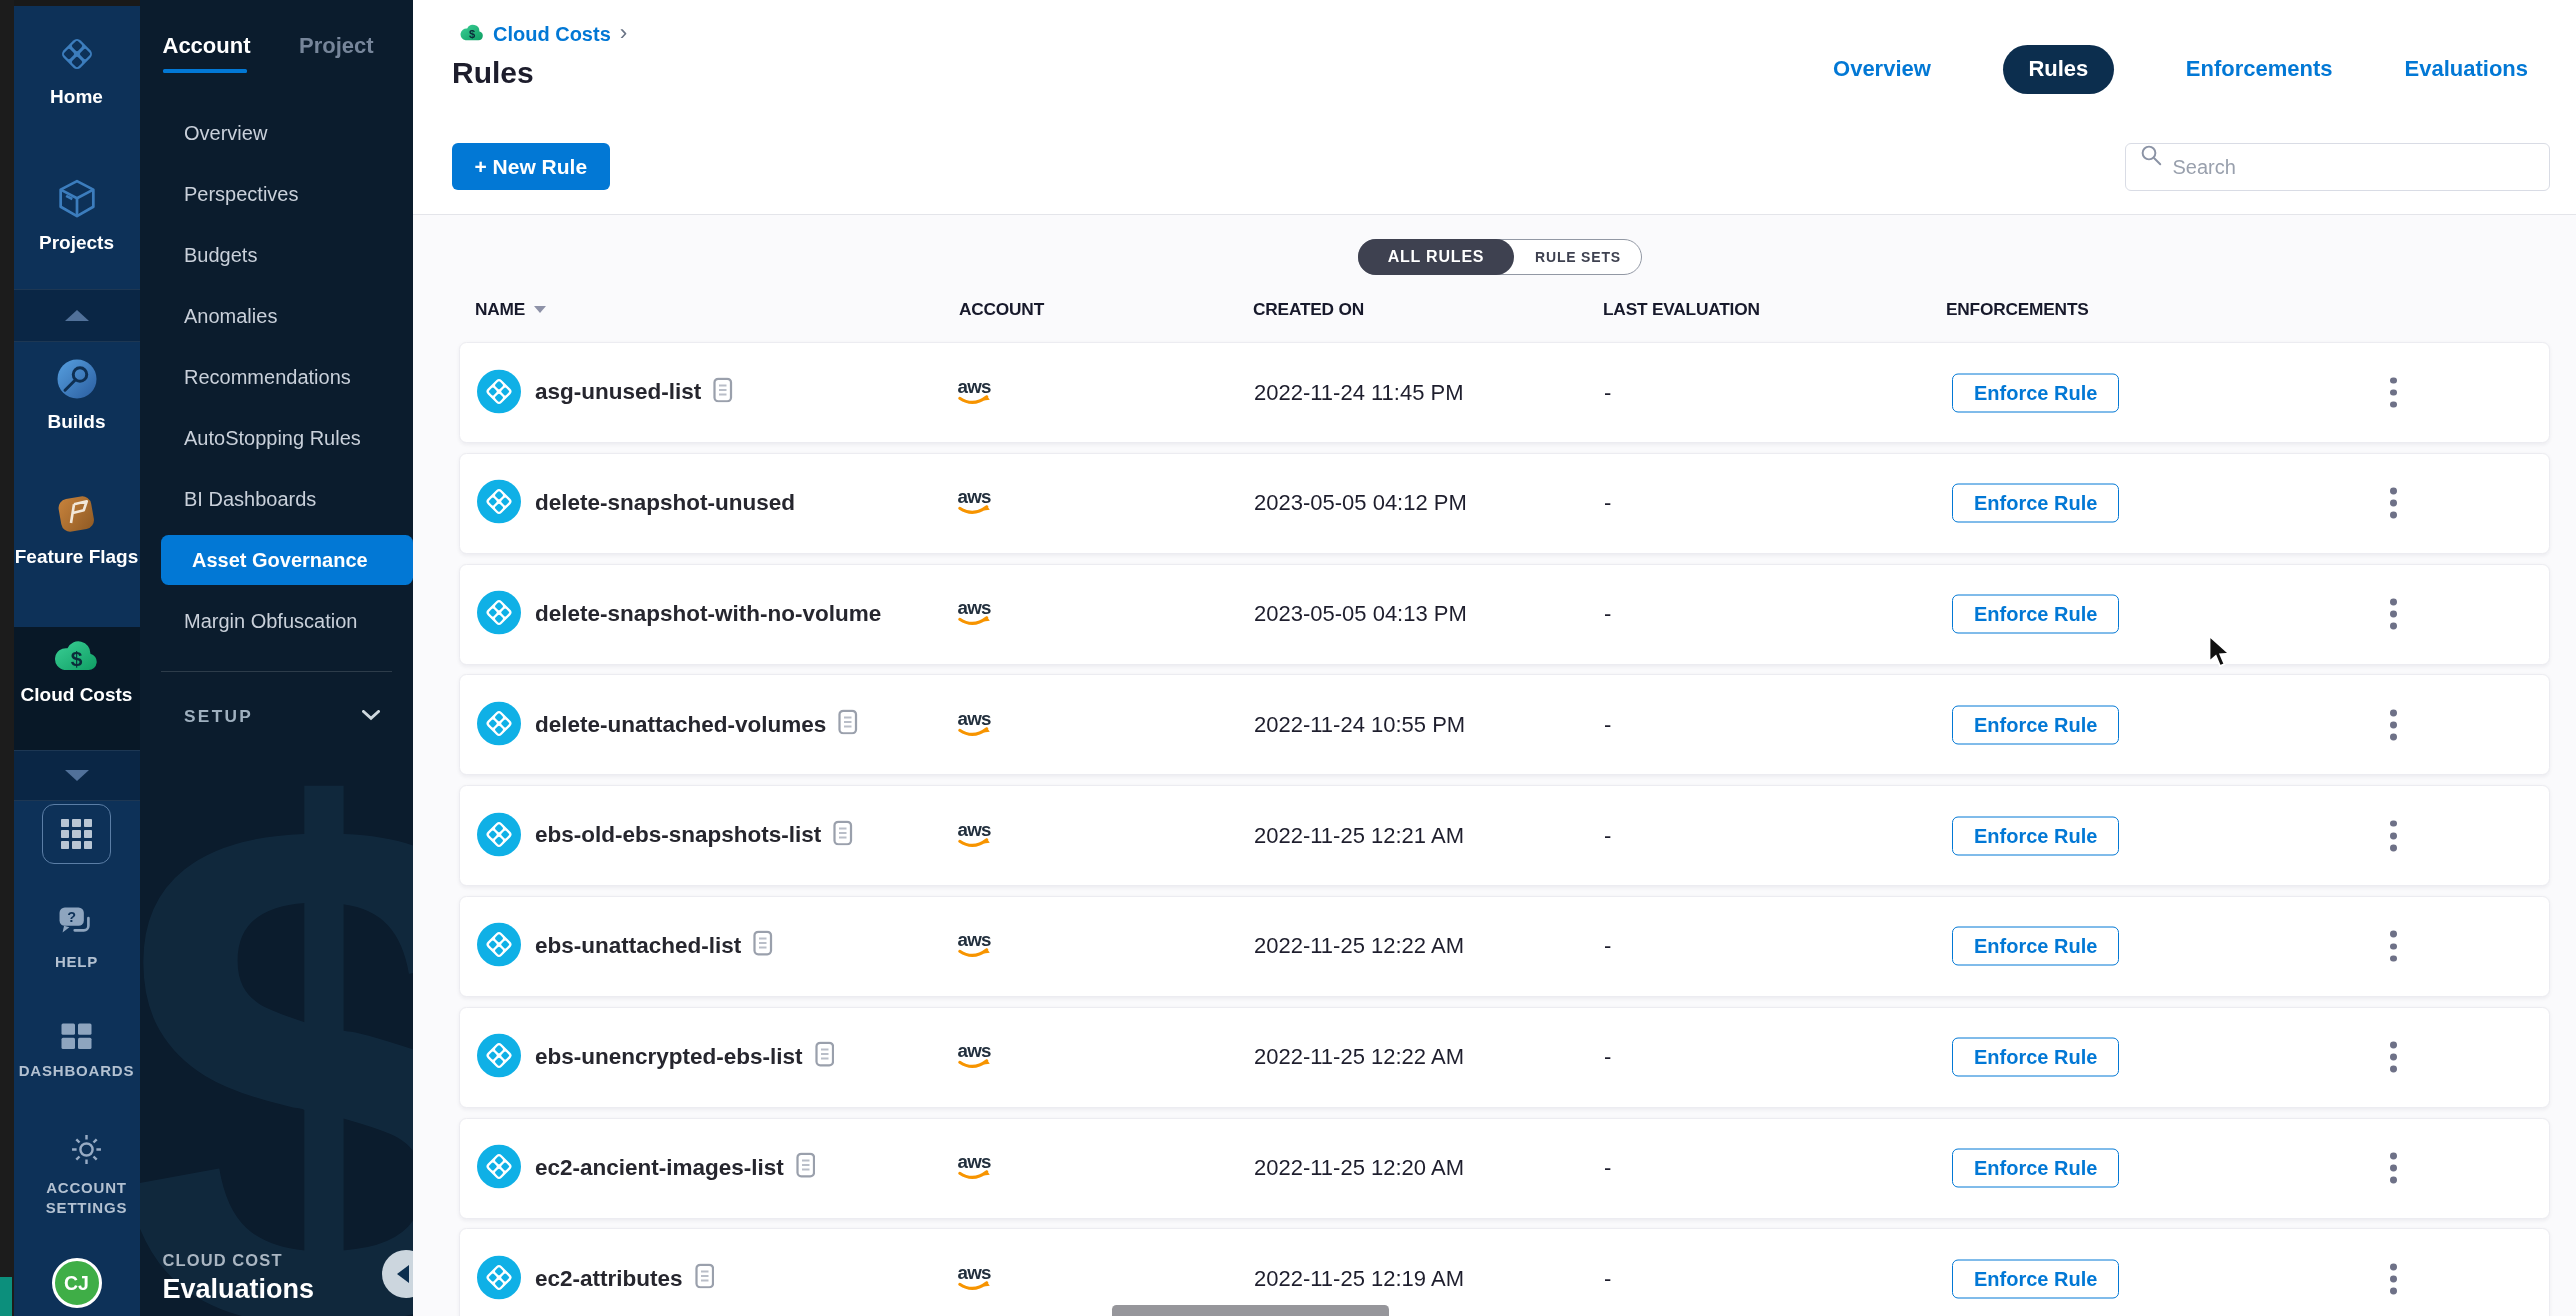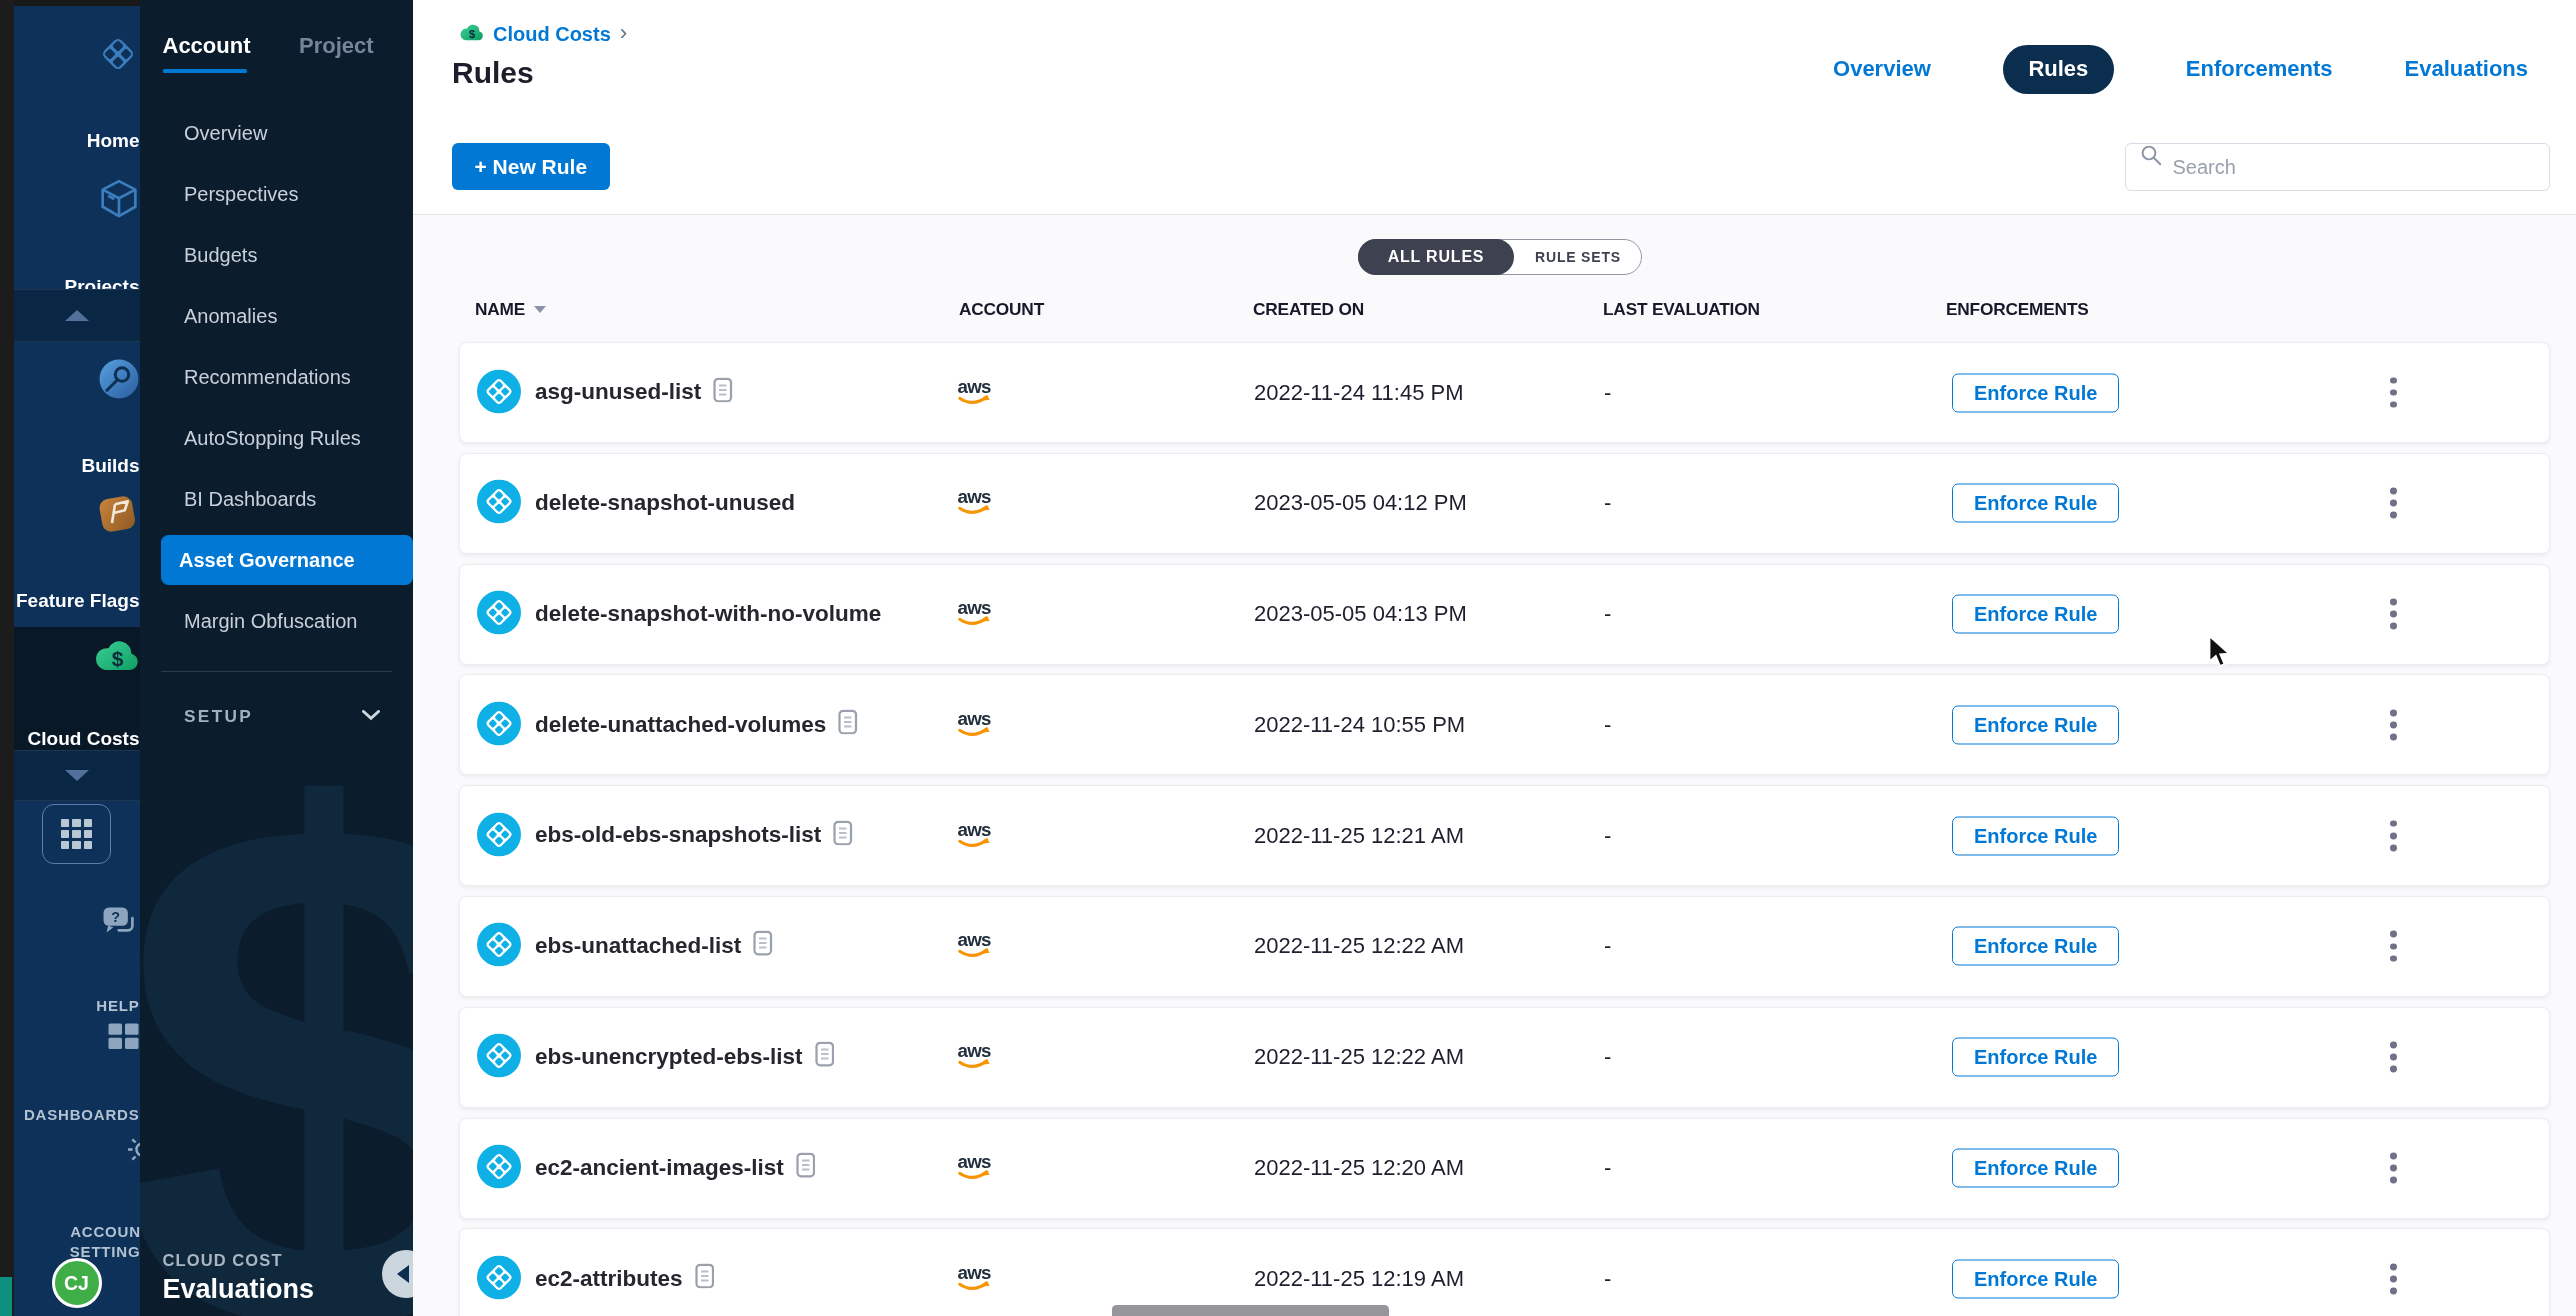--- a/index.html
+++ b/index.html
@@ -6,41 +6,41 @@
   html,body { width:2576px; height:1317px; overflow:hidden; background:#191919;
     font-family:"Liberation Sans","DejaVu Sans",sans-serif; }
   #root { position:relative; width:2576px; height:1317px; overflow:hidden; }
 
   
   .edge-strip { position:absolute; left:0; top:0; width:13.5px; height:1317px; background:#1c1c1c; }
   .edge-teal  { position:absolute; left:0; top:1277px; width:12px; height:39px; background:#0c8f7c; }
 
   
   .sidebar1 { position:absolute; left:13.5px; top:6px; width:126px; height:1311px; background:#0d3158; }
-  .s1-sec { position:absolute; left:0; width:126px; display:flex; flex-direction:column; align-items:flex-end; cursor:pointer;gap:44px; }
+  .s1-sec { position:absolute; left:0; width:126px; display:flex; flex-direction:column; align-items:center; cursor:pointer; }
   .s1-label { margin-top:7.5px; font-size:19px; font-weight:600; color:#fff; text-align:center; }
   .s1-label.dim { font-size:15px; font-weight:600; color:#b3c1d1; letter-spacing:0.8px; line-height:1.35; }
   .band { position:absolute; left:0; width:126px; background:#0a2645; border-top:0.8px solid rgba(255,255,255,.08); border-bottom:0.8px solid rgba(255,255,255,.08); display:flex; align-items:center; justify-content:center; }
   .tri-up   { width:0; height:0; border-left:12.8px solid transparent; border-right:12.8px solid transparent; border-bottom:11.3px solid #51719a; }
   .tri-down { width:0; height:0; border-left:12.8px solid transparent; border-right:12.8px solid transparent; border-top:11.3px solid #51719a; }
   .cc-active { position:absolute; left:0; top:621px; width:126px; height:123px; background:#081827; }
   .gridbox { position:absolute; left:28.6px; top:798px; width:69px; height:60px; border:1.5px solid #5b7ea6; border-radius:12px; display:flex; align-items:center; justify-content:center; }
   .grid9 { display:grid; grid-template-columns:repeat(3,8.3px); grid-template-rows:repeat(3,8.3px); gap:3px; }
   .grid9 i { background:#b9c6d4; border-radius:0.8px; }
   .avatar { position:absolute; left:38px; top:1252px; width:50px; height:50px; border-radius:50%; background:#3fae47; border:3.8px solid #fff; color:#fff; font-size:19.5px; font-weight:700; display:flex; align-items:center; justify-content:center; cursor:pointer; }
 
   
   .sidebar2 { position:absolute; left:140px; top:0; width:273px; height:1317px; background:#0b1c2d; overflow:hidden; }
   .watermark { position:absolute; left:-22.5px; bottom:-128px; font-size:736px; font-weight:700; color:#15334a; opacity:.55; line-height:1; pointer-events:none; }
   .nav-tab-acc { position:absolute; left:22.5px; top:33px; font-size:22px; font-weight:600; color:#fff; cursor:pointer; }
   .nav-tab-proj { position:absolute; left:159px; top:33px; font-size:22px; font-weight:600; color:#76859a; cursor:pointer; }
   .nav-underline { position:absolute; left:22.5px; top:69px; width:84px; height:3.8px; background:#0278d5; border-radius:1.5px; }
   .nav-menu { position:absolute; left:0; top:103px; width:273px; list-style:none; }
   .nav-menu li { height:61px; display:flex; align-items:center; padding-left:44px; font-size:20px; color:#c9d0da; cursor:pointer; }
-  .nav-menu li.sel { height:50px; margin:5.3px 0 6px 21px; padding-left:18px; background:#0278d5; border-radius:7.5px; color:#fff; font-weight:600; }
+  .nav-menu li.sel { height:50px; margin:5.3px 0 6px 21px; padding-left:31px; background:#0278d5; border-radius:7.5px; color:#fff; font-weight:600; }
   .nav-div { position:absolute; left:21px; top:671px; width:231px; border-top:1.5px solid rgba(255,255,255,.14); }
   .setup-row { position:absolute; left:0; top:696px; width:273px; height:41px; display:flex; align-items:center; justify-content:space-between; padding:0 33px 0 44px; cursor:pointer; }
   .setup-txt { font-size:17.3px; font-weight:600; letter-spacing:2.3px; color:#9fb0bf; }
   .module-name { position:absolute; left:22.5px; bottom:12px; }
   .module-name .small { font-size:16.5px; font-weight:600; letter-spacing:1.1px; color:#aab6c2; }
   .module-name .big { font-size:27px; font-weight:700; color:#fff; margin-top:4.5px; }
   .collapse-btn { position:absolute; right:-16.5px; bottom:19.5px; width:48px; height:48px; border-radius:50%; background:#ccd6de; display:flex; align-items:center; justify-content:center; cursor:pointer; }
   .collapse-btn i { width:0; height:0; border-top:9px solid transparent; border-bottom:9px solid transparent; border-right:12px solid #0b2e4f; margin-right:4.5px; }
 
   

